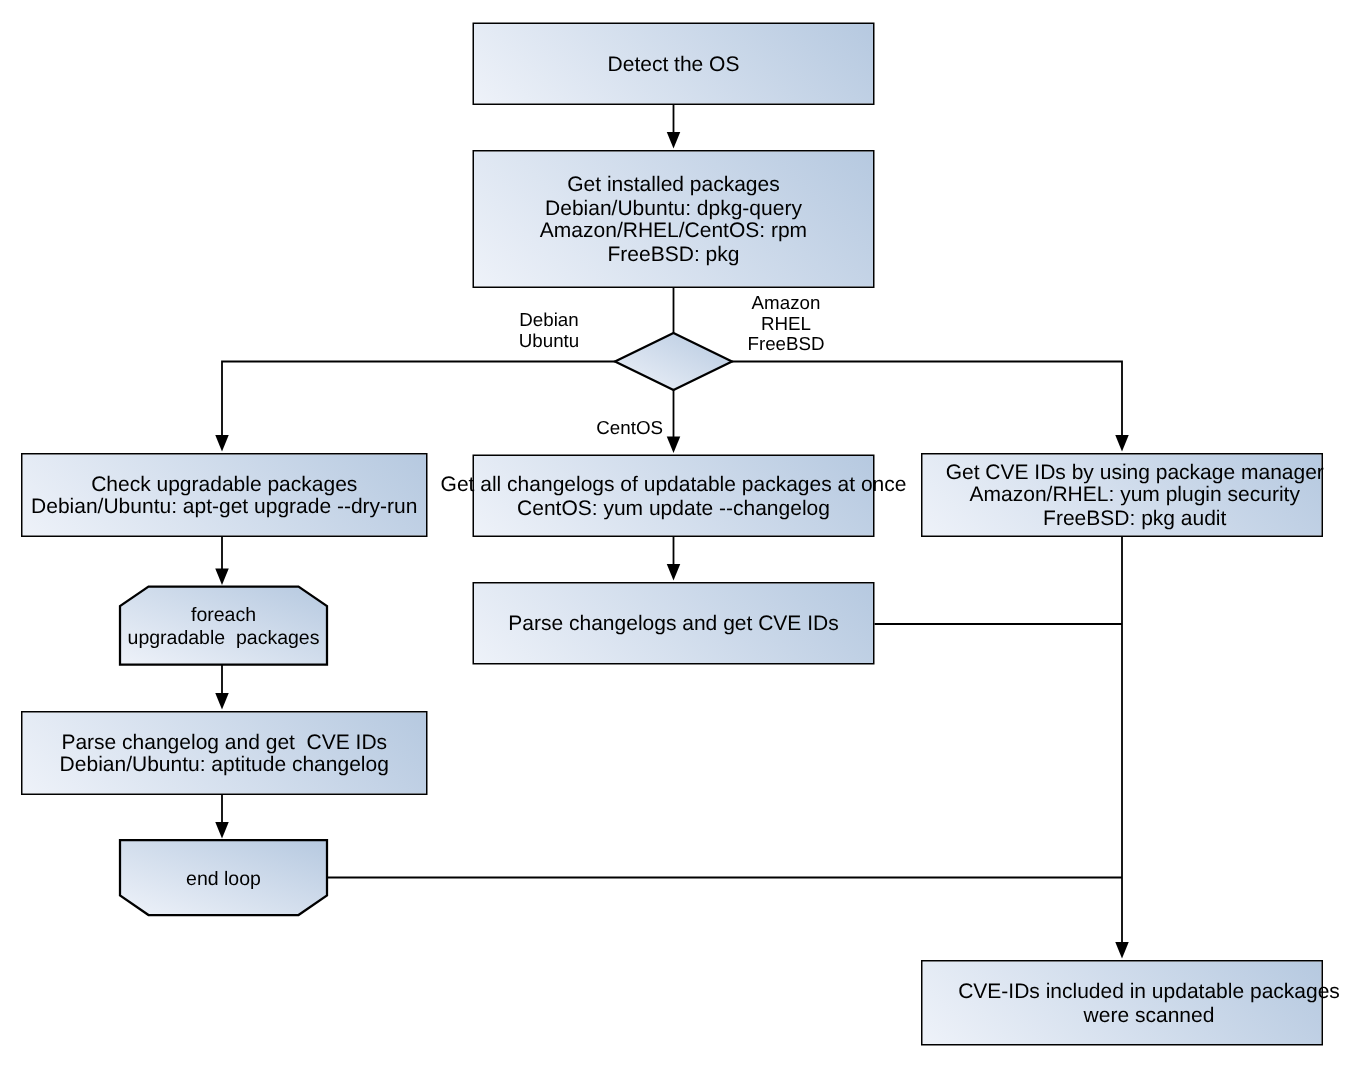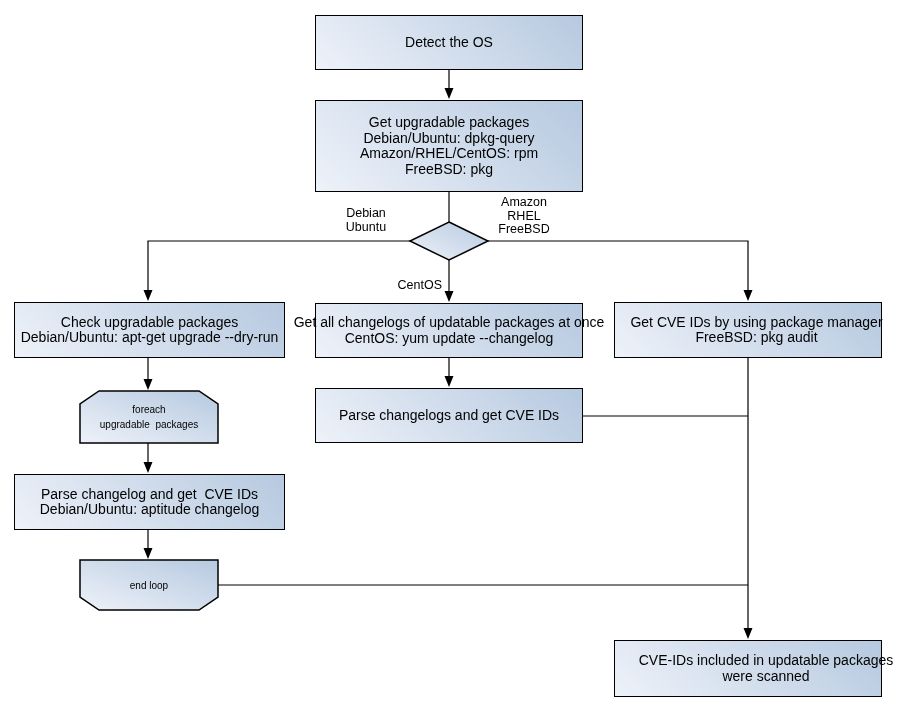--- a/index.html
+++ b/index.html
@@ -12,21 +12,21 @@
     position:absolute;box-sizing:border-box;
     border:1.5px solid #000;
     background:linear-gradient(45deg,#eef2f9 0%,#b6c9e0 100%);
     display:flex;flex-direction:column;align-items:center;justify-content:center;
     font-size:14px;line-height:15.5px;text-align:center;
   }
   .node span{white-space:pre;display:block;}
   .shape-label{
     position:absolute;box-sizing:border-box;background:transparent;border:none;
     display:flex;flex-direction:column;align-items:center;justify-content:center;
-    font-size:10px;line-height:15px;text-align:center;
+    font-size:13px;line-height:15px;text-align:center;
   }
   .shape-label span{white-space:pre;display:block;}
   .edge-label{
     position:absolute;font-size:12.5px;line-height:13.5px;text-align:center;
   }
   .edge-label span{white-space:pre;display:block;}
 </style>
 </head>
 <body>
 
@@ -72,21 +72,21 @@
     <polygon points="99,391 199,391 218,404 218,443 80,443 80,404" fill="url(#nodeGrad)" stroke="#000000" stroke-width="1.5"></polygon>
 
     <polygon points="80,560 218,560 218,597 199,610 99,610 80,597" fill="url(#nodeGrad)" stroke="#000000" stroke-width="1.5"></polygon>
   </svg>
 
   <div class="node" style="left:315px;top:15px;width:268px;height:55px;">
     <span>Detect the OS</span>
   </div>
 
   <div class="node" style="left:315px;top:100px;width:268px;height:92px;">
-    <span>Get upgradable packages</span>
+    <span>Get installed packages</span>
     <span>Debian/Ubuntu: dpkg-query</span>
     <span>Amazon/RHEL/CentOS: rpm</span>
     <span>FreeBSD: pkg</span>
   </div>
 
   <div class="node" style="left:14px;top:302px;width:271px;height:56px;">
     <span>Check upgradable packages</span>
     <span>Debian/Ubuntu: apt-get upgrade --dry-run</span>
   </div>
 
@@ -108,20 +108,21 @@
     <span>Parse changelogs and get CVE IDs</span>
   </div>
 
   <div class="node" style="left:315px;top:303px;width:268px;height:55px;">
     <span>Get all changelogs of updatable packages at once</span>
     <span>CentOS: yum update --changelog</span>
   </div>
 
   <div class="node" style="left:614px;top:302px;width:268px;height:56px;padding-left:17px;">
     <span>Get CVE IDs by using package manager</span>
+    <span>Amazon/RHEL: yum plugin security</span>
     <span>FreeBSD: pkg audit</span>
   </div>
 
   <div class="node" style="left:614px;top:640px;width:268px;height:57px;padding-left:36px;">
     <span>CVE-IDs included in updatable packages</span>
     <span>were scanned</span>
   </div>
 
   <div class="edge-label" style="left:335px;top:207px;width:62px;">
     <span>Debian</span>

